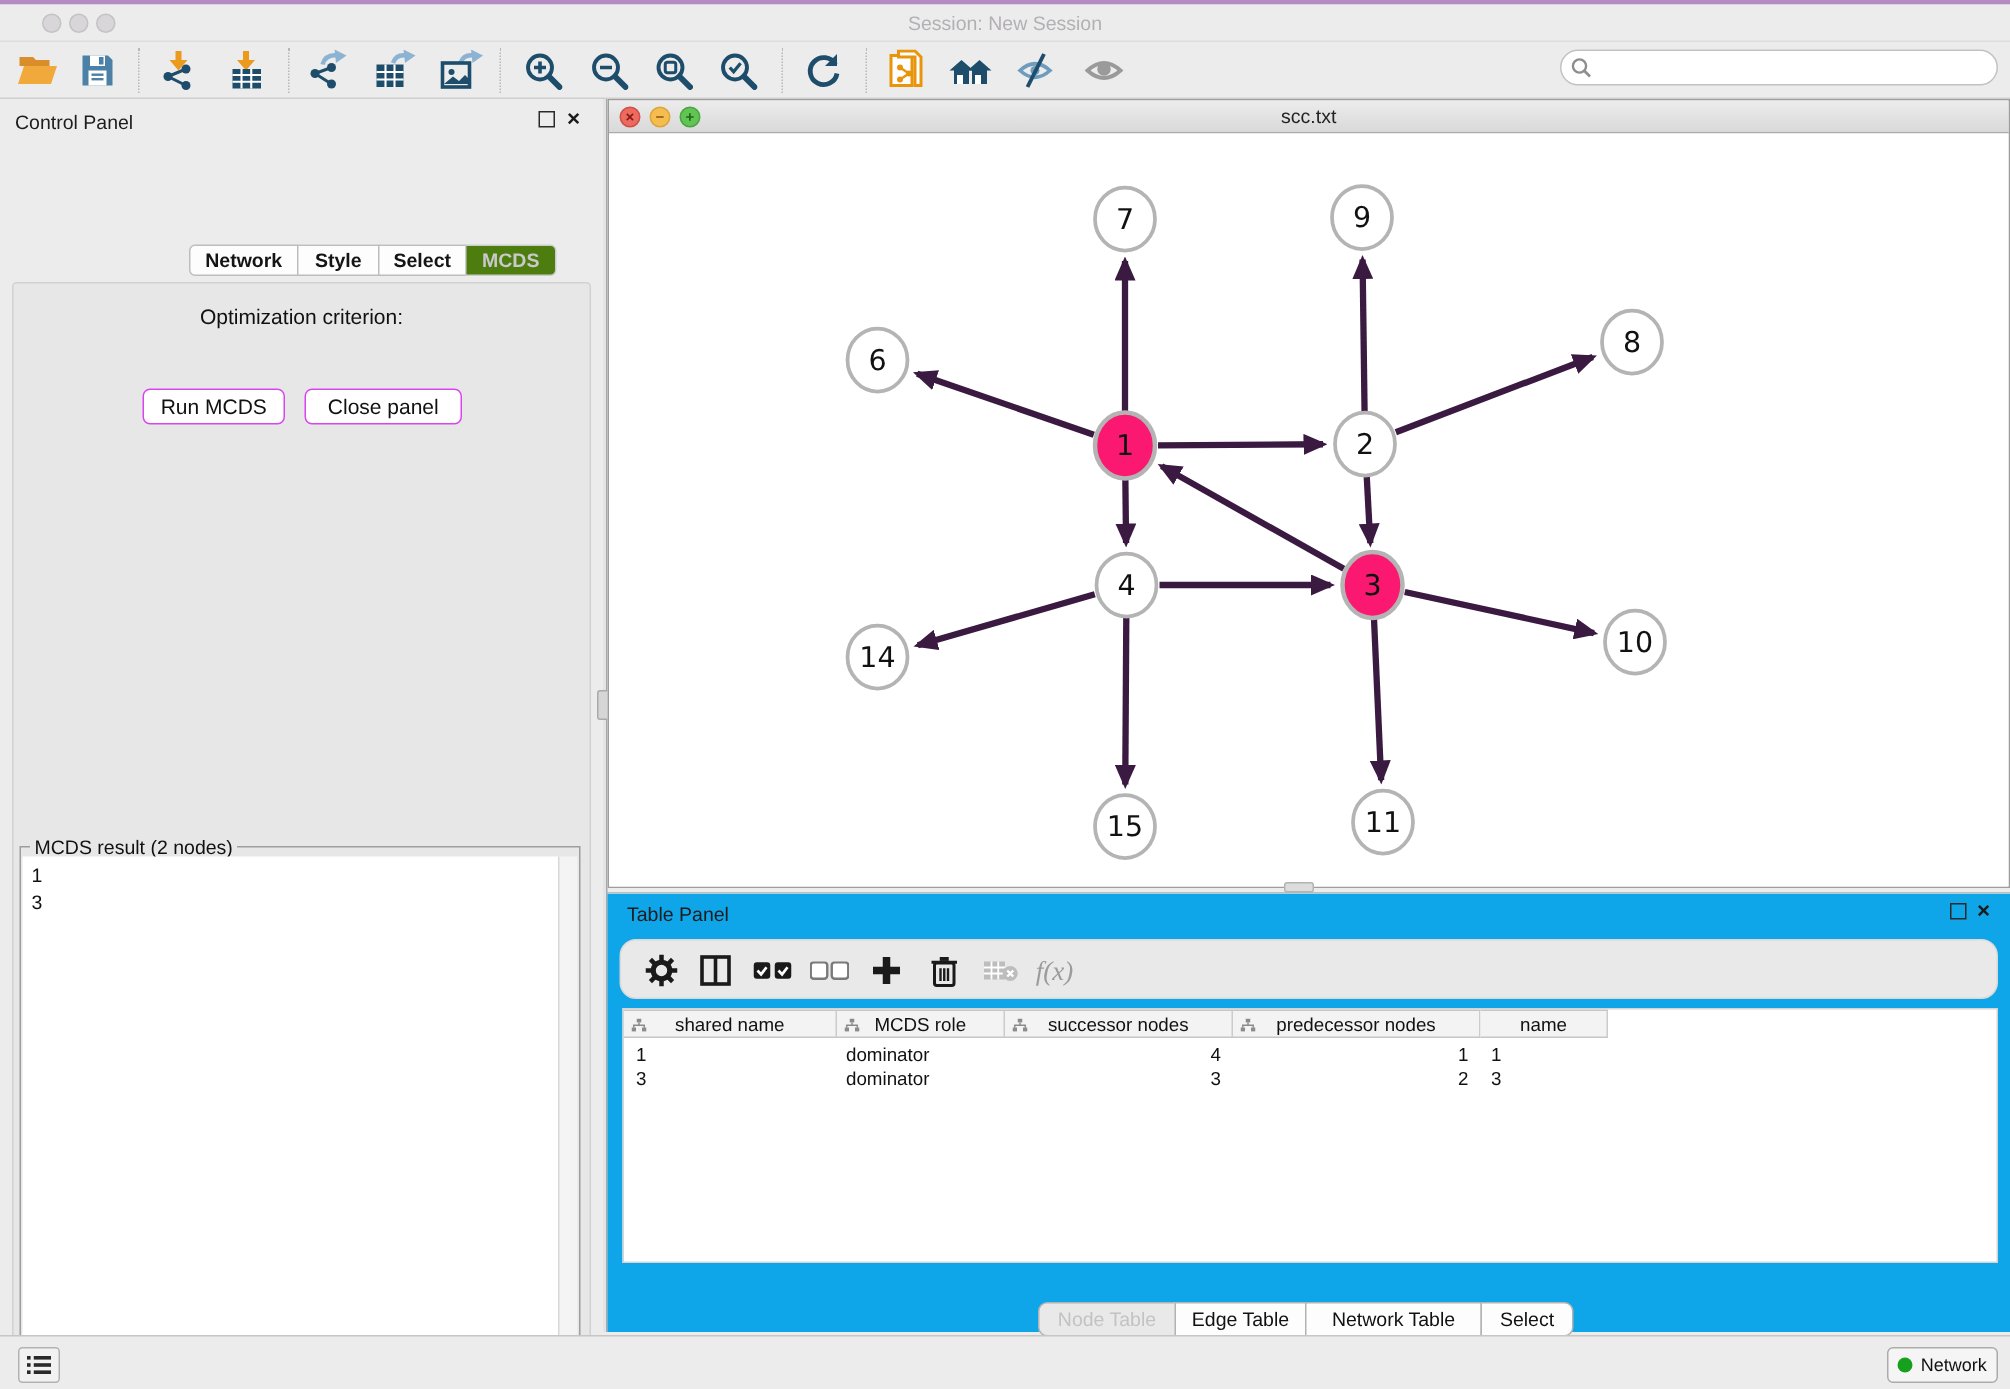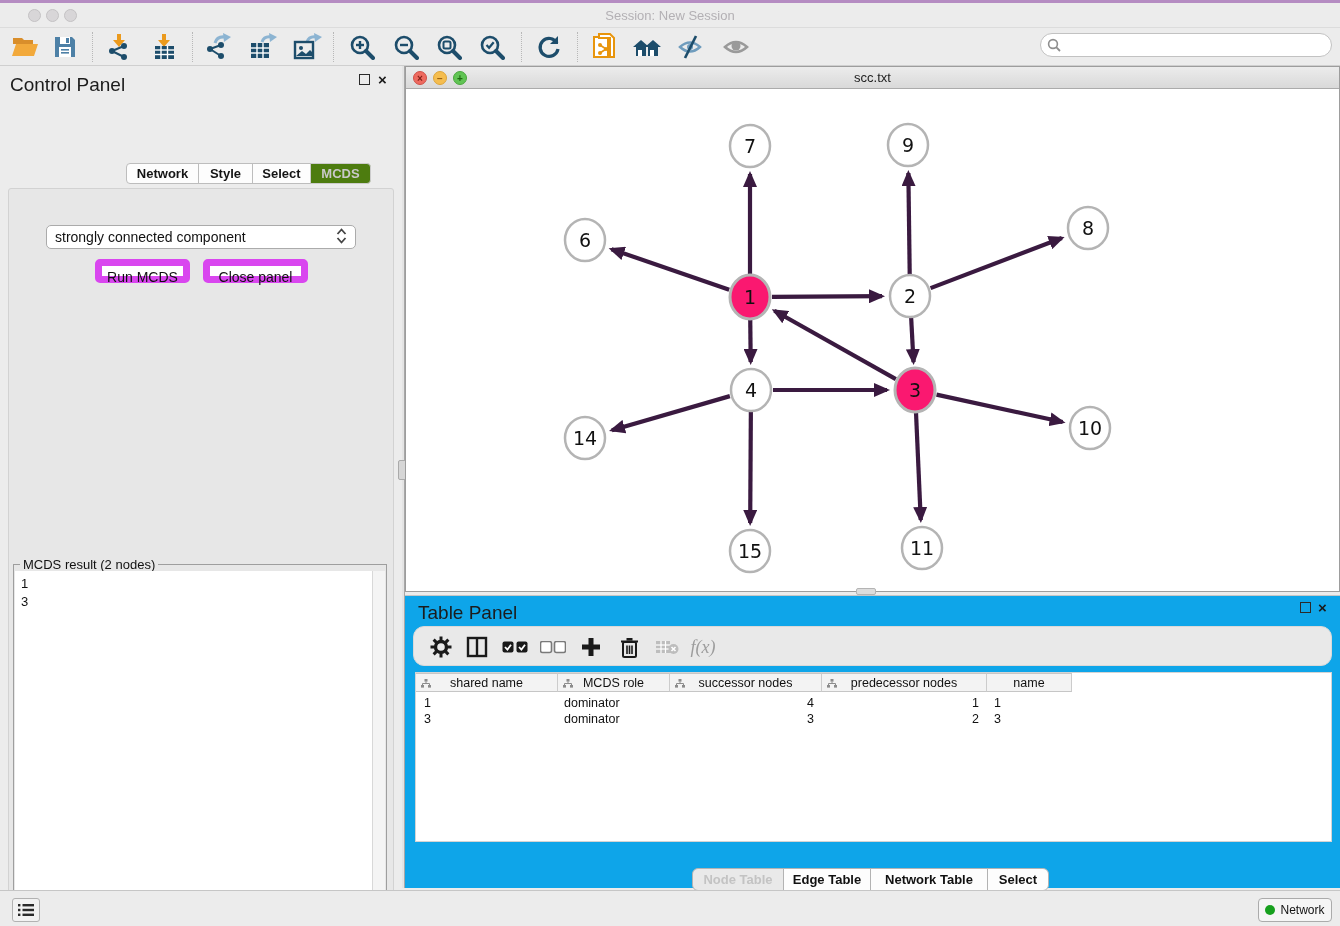--- a/index.html
+++ b/index.html
@@ -24,38 +24,38 @@
   .tb-sep { position:absolute; top:4px; height:30px; width:0;
     border-left:1px dotted #b8b8b8; }
   #search-box { position:absolute; left:1040px; top:5px; width:292px; height:24px;
     background:#ffffff; border:1px solid #c2c2c2; border-radius:12px;
     display:flex; align-items:center; padding-left:6px; }
   #search-box input { border:none; outline:none; flex:1; font-size:13px;
     background:transparent; font-family:"Liberation Sans",sans-serif; }
 
   
   #control-panel { left:0; top:66px; width:402px; height:822px; background:#ececec; }
-  .panel-title { font-size:19px; color:#1c1c1c; }
+  .panel-title { font-size:13px; color:#1c1c1c; }
   .float-icon { width:11px; height:11px; border:1.5px solid #2a2a2a; display:inline-block; }
   .close-x { font-size:15px; font-weight:bold; color:#1a1a1a; line-height:11px; }
   .cp-tab { position:absolute; top:0; height:21px; background:#fdfdfd;
     border:1px solid #bdbdbd; font-size:13px; font-weight:bold; color:#141414;
     text-align:center; line-height:19px;margin-left:48px; }
   #cp-tabs { position:absolute; left:0; top:97px; width:402px; height:21px; }
   .cp-tab.disabled { color:#c9c9c9; background:#4d7c0f; border-color:#cccccc; }
   #cp-body { position:absolute; left:8px; top:122px; width:386px; height:756px;
     background:#e7e7e7; border:1px solid #d2d2d2; border-radius:3px; }
   #opt-label { position:absolute; left:0; top:14px; width:100%; text-align:center;
     font-size:14px; color:#111; }
   #opt-select { position:absolute; left:37px; top:36px; width:310px; height:24px;
     background:#ffffff; border:1px solid #ababab; border-radius:5px;
     display:flex; align-items:center; padding:0 8px; font-size:14px; color:#111; }
   #opt-select .chev { margin-left:auto; }
   .cp-button { position:absolute; top:70px; height:24px; background:#ffffff;
-    border:7px solid #d946ef; border-radius:5px; font-size:14px; color:#111;
+    border:1px solid #d946ef; border-radius:5px; font-size:14px; color:#111;
     text-align:center; line-height:22px; }
   #mcds-group { position:absolute; left:4px; top:375px; width:374px; height:379px;
     border:1px solid #9e9e9e; }
   #mcds-legend { position:absolute; left:6px; top:-8px; background:#e7e7e7;
     font-size:13px; color:#111; padding:0 3px; }
   #mcds-text { position:absolute; left:1px; top:6px; width:358px; height:371px;
     background:#ffffff; font-size:13px; color:#111; padding:4px 6px; line-height:18px; }
   #mcds-scroll { position:absolute; right:1px; top:6px; width:13px; height:371px;
     background:#f4f4f4; border-left:1px solid #d8d8d8; }
 
@@ -90,21 +90,21 @@
     font-size:18px; color:#9c9c9c; }
   #tp-table-white { position:absolute; left:10px; top:76px; width:917px; height:170px;
     background:#ffffff; border:1px solid #d4d4d4; }
   .th-cell { position:absolute; top:0; height:19px; background:#f3f3f3;
     border-right:1px solid #cccccc; border-bottom:1px solid #c6c6c6;
     border-top:1px solid #c6c6c6; font-size:12.5px; color:#111;
     display:flex; align-items:center; justify-content:center; }
   .th-cell .tree { position:absolute; left:5px; top:5px; }
   .td { position:absolute; font-size:12.5px; color:#111; height:17px; line-height:17px; }
   .bt-tab { position:absolute; top:4px; height:23px; background:#fdfdfd;
-    border:1px solid #b3b3b3; font-size:13px; font-weight:bold; color:#111;
+    border:1px solid #b3b3b3; font-size:13px; font-weight:normal; color:#111;
     text-align:center; line-height:21px; }
   .bt-tab.disabled { color:#c3c3c3; background:#e9e9e9; }
   #bt-tabs { position:absolute; left:0; top:268px; width:935px; height:23px; }
 
   
   #status-bar { left:0; top:890px; width:1340px; height:36px; background:#ececec;
     border-top:1px solid #c6c6c6; }
   #list-btn { position:absolute; left:12px; top:7px; width:28px; height:24px;
     background:#f2f2f2; border:1px solid #b2b2b2; border-radius:3px;
     display:flex; align-items:center; justify-content:center; }
@@ -288,30 +288,22 @@
   <span class="close-x" style="position:absolute;left:378px;top:8px">×</span>
 
   <div id="cp-tabs">
     <div class="cp-tab" style="left:78px;width:73px;border-radius:4px 0 0 4px">Network</div>
     <div class="cp-tab" style="left:150px;width:55px">Style</div>
     <div class="cp-tab" style="left:204px;width:59px">Select</div>
     <div class="cp-tab disabled" style="left:262px;width:61px;border-radius:0 4px 4px 0">MCDS</div>
   </div>
 
   <div id="cp-body">
-
-    <div id="opt-select">
-      <span>strongly connected component</span>
-      <span class="chev">
-        <svg width="11" height="16" viewBox="0 0 11 16">
-          <path d="M1.5 6 L5.5 1.5 L9.5 6" fill="none" stroke="#444" stroke-width="1.8"></path>
-          <path d="M1.5 10 L5.5 14.5 L9.5 10" fill="none" stroke="#444" stroke-width="1.8"></path>
-        </svg>
-      </span>
-    </div>
+    <div id="opt-label">Optimization criterion:</div>
+
 
     <div class="cp-button" style="left:86px;width:95px">Run MCDS</div>
     <div class="cp-button" style="left:194px;width:105px">Close panel</div>
 
     <div id="mcds-group">
       <div id="mcds-legend">MCDS result (2 nodes)</div>
       <div id="mcds-text">
         <div>1</div>
         <div>3</div>
       </div>

